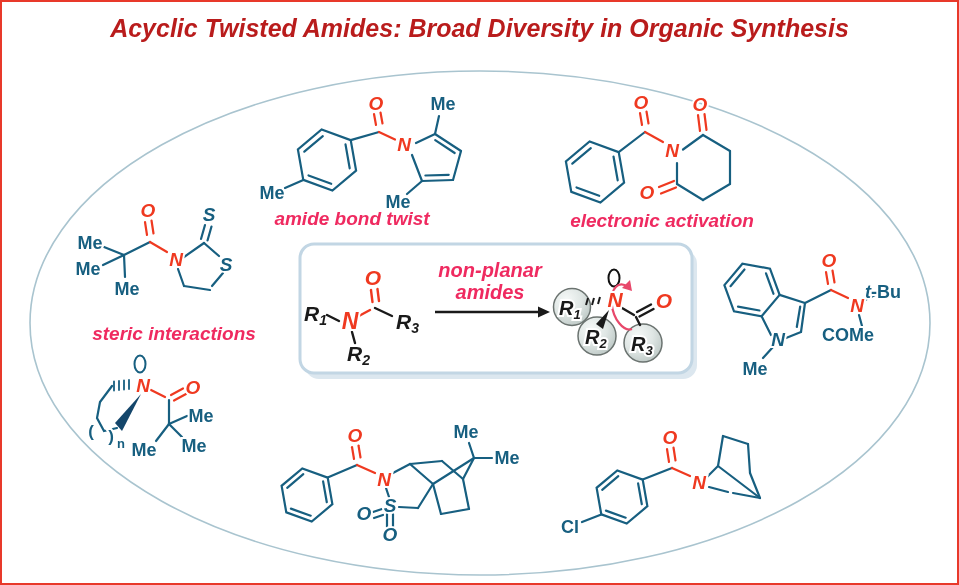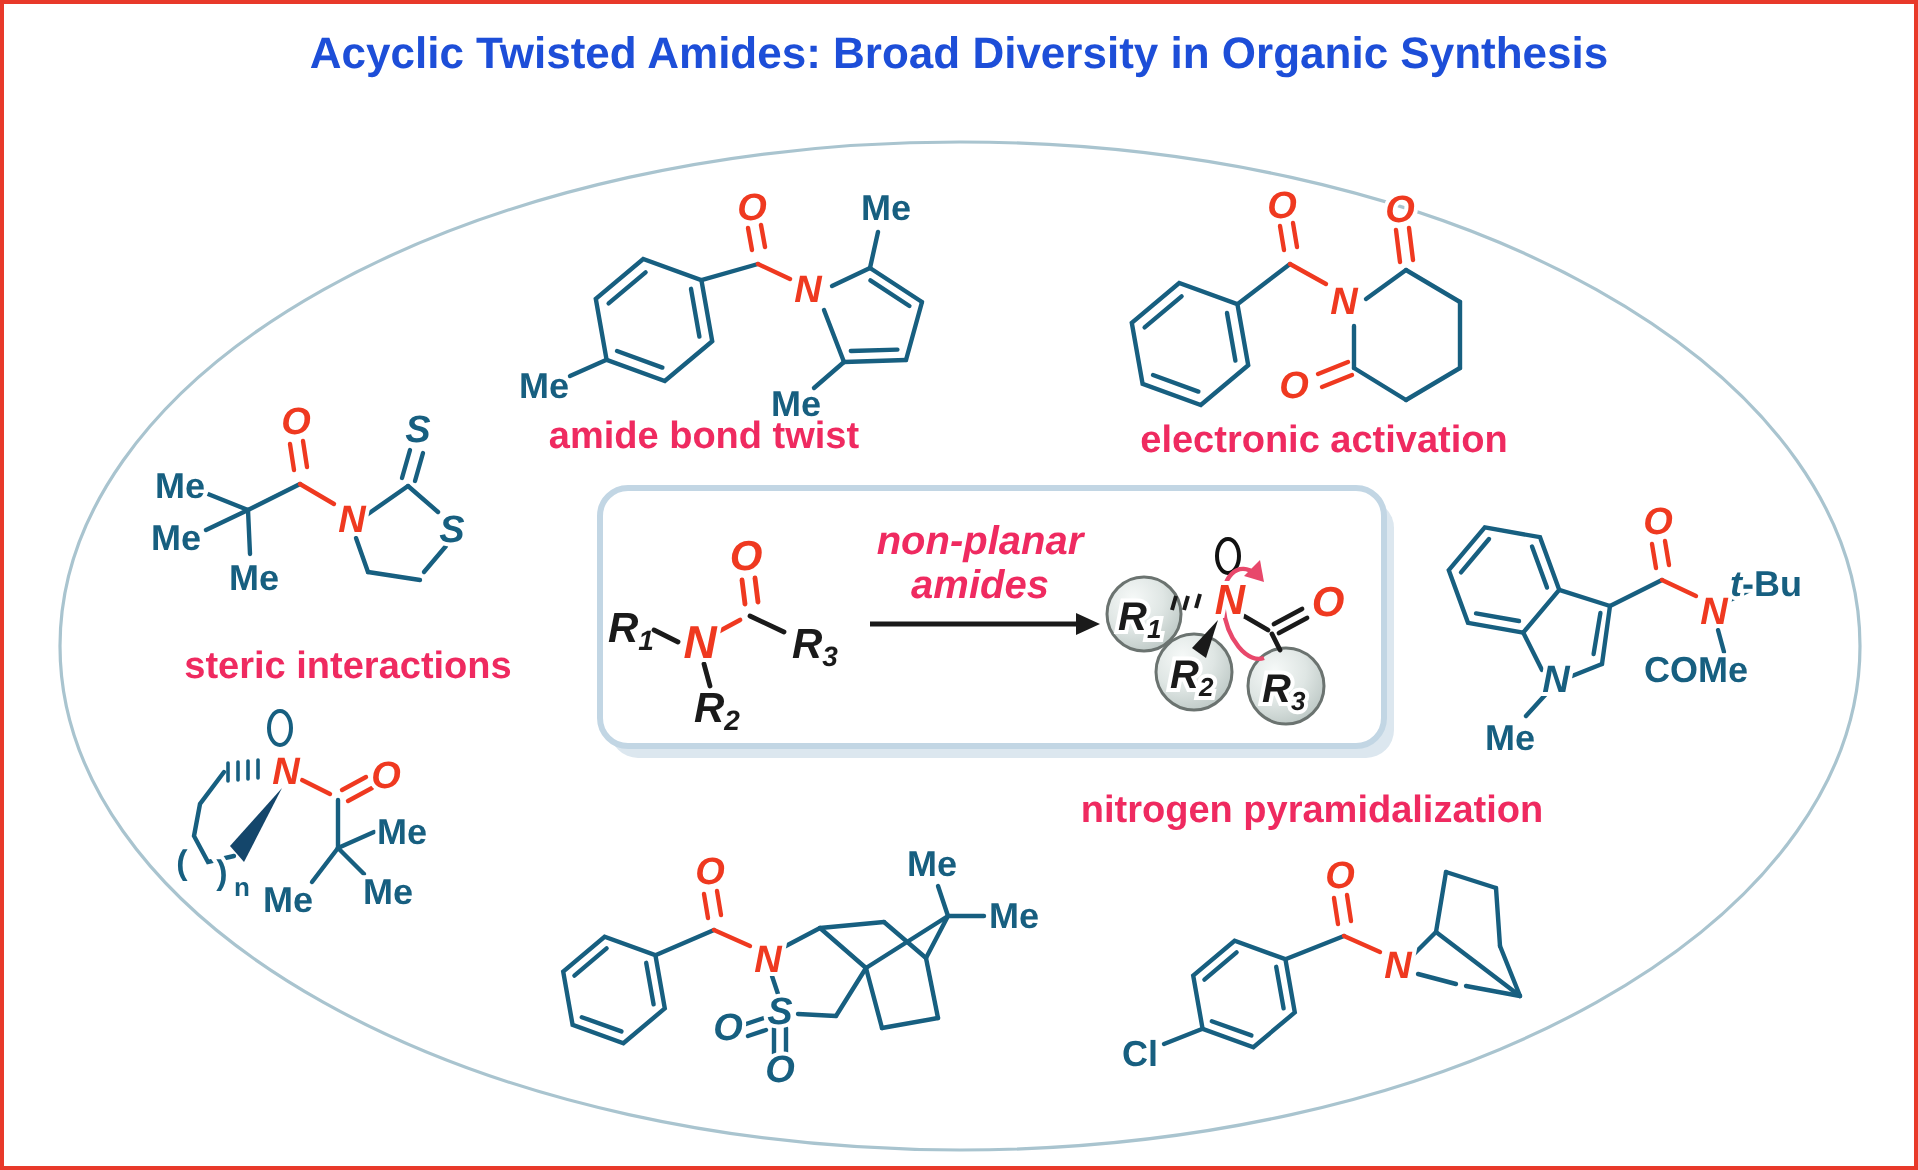--- a/index.html
+++ b/index.html
@@ -3,26 +3,26 @@
 <meta charset="utf-8">
 <style>
   html,body{margin:0;padding:0;background:#fff;}
   .frame{
     position:relative;width:955px;height:581px;margin:0;
     border:2px solid #E8392A;background:#fff;overflow:hidden;
     font-family:"Liberation Sans",sans-serif;
   }
   .title{
     position:absolute;top:12px;left:0;width:100%;text-align:center;
-    font-size:22px;font-weight:bold;color:#1d4ed8;
+    font-size:25px;font-weight:bold;font-style:italic;color:#b91c1c;
     letter-spacing:0px;
   }
   .cap{
     position:absolute;transform:translateX(-50%);white-space:nowrap;
-    font-size:19px;font-weight:bold;color:#EF2A60;
+    font-size:19px;font-weight:bold;font-style:italic;color:#EF2A60;
   }
   svg{position:absolute;left:0;top:0;}
   svg text{font-family:"Liberation Sans",sans-serif;paint-order:stroke;stroke:#fff;stroke-width:4px;}
   .atom-t{fill:#175F80;font-size:18px;font-weight:600;text-anchor:middle;}
   .atom-ti{fill:#175F80;font-size:19px;font-weight:700;font-style:italic;text-anchor:middle;}
   .atom-r{fill:#EF3920;font-size:19px;font-weight:800;font-style:italic;text-anchor:middle;}
   .blackr{fill:#1A1A1A;font-size:21px;font-weight:900;font-style:italic;}
   .note{fill:#EF2A60;font-size:20px;font-weight:800;font-style:italic;text-anchor:middle;}
   .sub{font-size:14px;}
   .small{font-size:13px;}
@@ -303,14 +303,13 @@
       </g>
       <text class="atom-r" x="128" y="32">O</text>
       <text class="atom-r" x="157" y="77">N</text>
       <text class="atom-t" x="28" y="121">Cl</text>
     </g>
   </svg>
 
   <div class="cap" style="left:350px;top:206px;">amide bond twist</div>
   <div class="cap" style="left:660px;top:208px;">electronic activation</div>
   <div class="cap" style="left:172px;top:321px;">steric interactions</div>
-  <div class="cap" style="left:654px;top:393px;">nitrogen pyramidalization</div>
 </div>
 
 </body></html>

